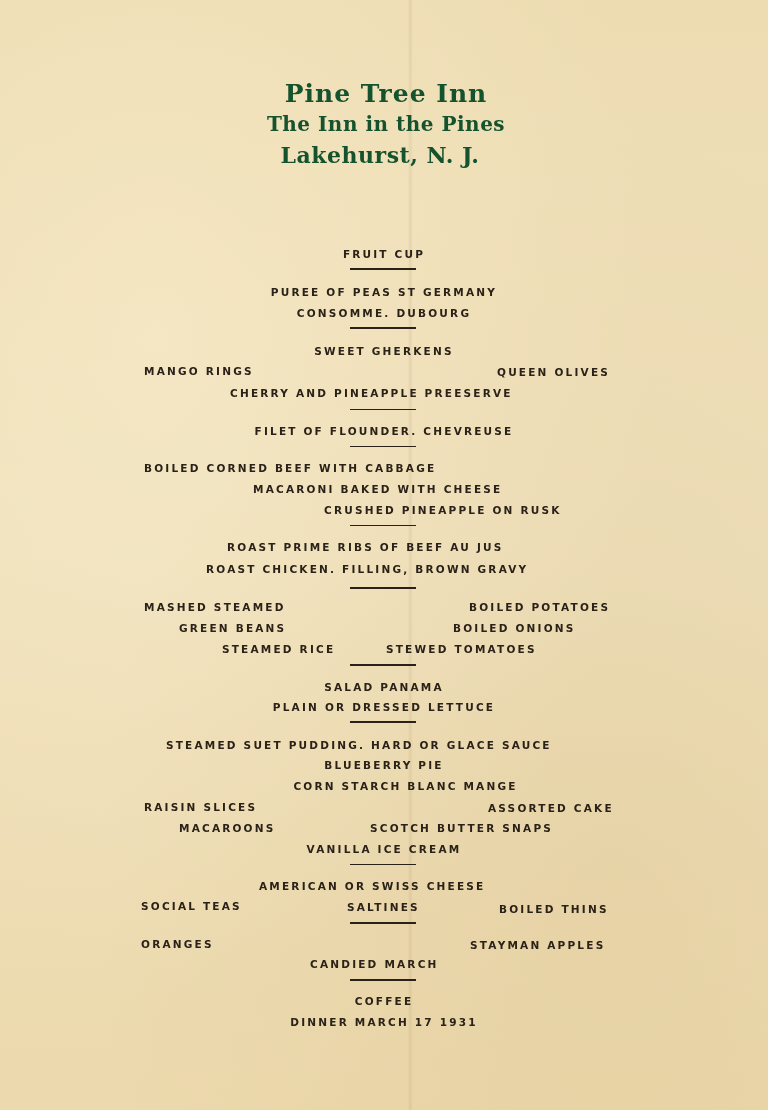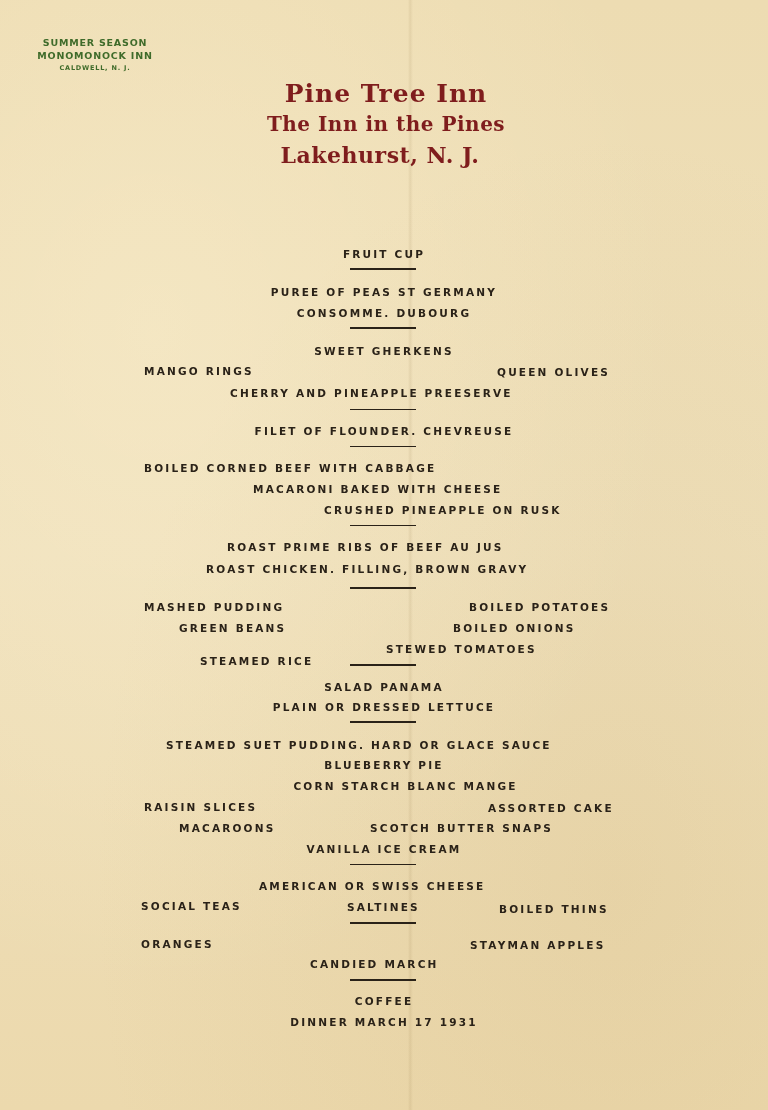--- a/index.html
+++ b/index.html
@@ -17,42 +17,37 @@
     .page { position: absolute; inset: 0; }
     .letterhead {
       position: absolute; left: 30px; top: 36px; width: 130px;
       text-align: center; color: #3f6b2a; font-weight: bold;
       font-family: "DejaVu Sans", sans-serif;
     }
     .letterhead .l1, .letterhead .l2 { font-size: 9.5px; letter-spacing: 0.8px; line-height: 13px; }
     .letterhead .l3 { font-size: 6.5px; letter-spacing: 0.8px; line-height: 12px; }
     .masthead {
       position: absolute; left: 0; right: 0; top: 78px; text-align: center;
-      color: #7f1d1d; font-family: "DejaVu Serif", serif; font-weight: bold;
+      color: #14532d; font-family: "DejaVu Serif", serif; font-weight: bold;
     }
     .masthead div { line-height: 31px; }
     .masthead .m1 { font-size: 25px; letter-spacing: 1px; transform: translateX(2px); }
     .masthead .m2 { font-size: 20px; letter-spacing: 0.5px; transform: translateX(2px); }
     .masthead .m3 { font-size: 22px; letter-spacing: 0.5px; transform: translateX(-4px); }
     .menu { position: absolute; left: 0; right: 0; top: 0; color: #2a2218;
       font-family: "DejaVu Sans", sans-serif; font-weight: bold; font-size: 10.5px; letter-spacing: 2.2px; }
     .row { position: absolute; white-space: nowrap; line-height: 14px; }
     .center { left: 0; right: 0; text-align: center; }
     .rule { position: absolute; height: 2px; background: #2a2218; width: 66px; left: 350px; }
   </style>
 </head>
 <body>
 
 <div class="page">
 
-  <div class="letterhead">
-    <div class="l1">SUMMER SEASON</div>
-    <div class="l2">MONOMONOCK INN</div>
-    <div class="l3">CALDWELL, N. J.</div>
-  </div>
 
   <div class="masthead">
     <div class="m1">Pine Tree Inn</div>
     <div class="m2">The Inn in the Pines</div>
     <div class="m3">Lakehurst, N. J.</div>
   </div>
 
   <div class="menu">
     <div class="row center" style="top:247px;">FRUIT CUP</div>
     <div class="rule" style="top:268px;"></div>
@@ -72,25 +67,25 @@
 
     <div class="row" style="top:461px; left:144px;">BOILED CORNED BEEF WITH CABBAGE</div>
     <div class="row" style="top:482px; left:253px;text-align:center;">MACARONI BAKED WITH CHEESE</div>
     <div class="row" style="top:503px; left:324px;">CRUSHED PINEAPPLE ON RUSK</div>
     <div class="rule" style="top:525px; height:1px;"></div>
 
     <div class="row" style="top:540px; left:227px;">ROAST PRIME RIBS OF BEEF AU JUS</div>
     <div class="row" style="top:562px; left:206px;">ROAST CHICKEN. FILLING, BROWN GRAVY</div>
     <div class="rule" style="top:587px;"></div>
 
-    <div class="row" style="top:600px; left:144px;">MASHED PUDDING</div>
+    <div class="row" style="top:600px; left:144px;">MASHED STEAMED</div>
     <div class="row" style="top:600px; left:469px;">BOILED POTATOES</div>
     <div class="row" style="top:621px; left:179px;">GREEN BEANS</div>
     <div class="row" style="top:621px; left:453px;">BOILED ONIONS</div>
-    <div class="row" style="top:642px; left:200px;margin-top:12px;">STEAMED RICE</div>
+    <div class="row" style="top:642px; left:222px;">STEAMED RICE</div>
     <div class="row" style="top:642px; left:386px;">STEWED TOMATOES</div>
     <div class="rule" style="top:664px;"></div>
 
     <div class="row center" style="top:680px;">SALAD PANAMA</div>
     <div class="row center" style="top:700px;">PLAIN OR DRESSED LETTUCE</div>
     <div class="rule" style="top:721px;"></div>
 
     <div class="row" style="top:738px; left:166px;">STEAMED SUET PUDDING. HARD OR GLACE SAUCE</div>
     <div class="row center" style="top:758px;">BLUEBERRY PIE</div>
     <div class="row center" style="top:779px;margin-left:43px;">CORN STARCH BLANC MANGE</div>

